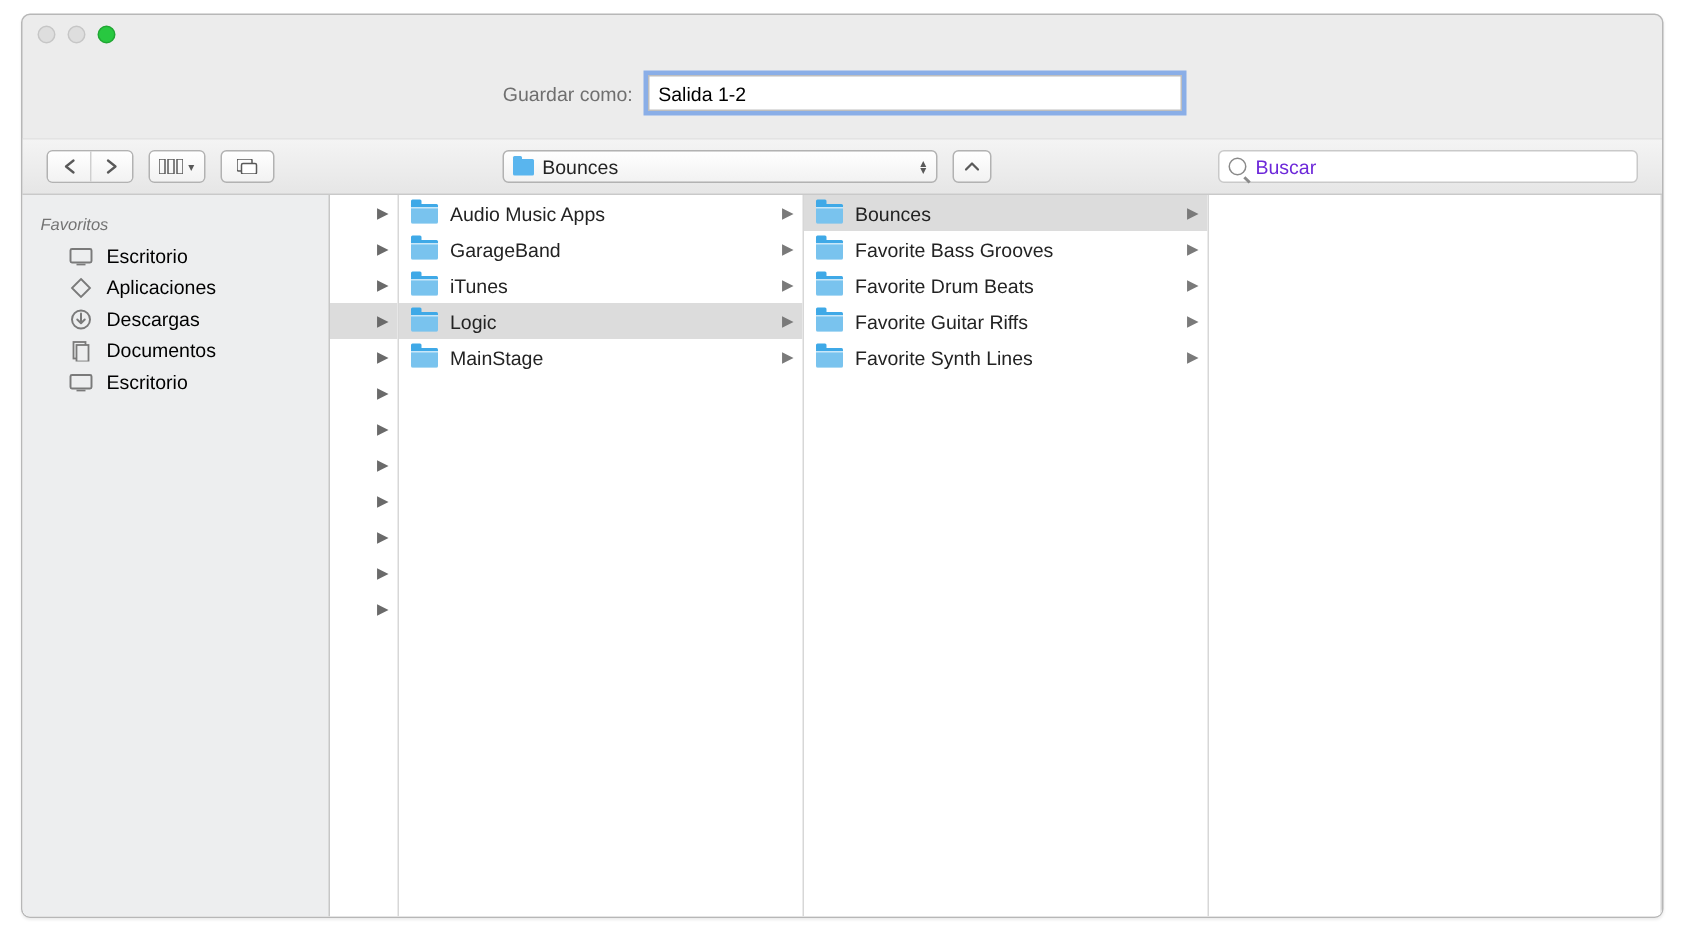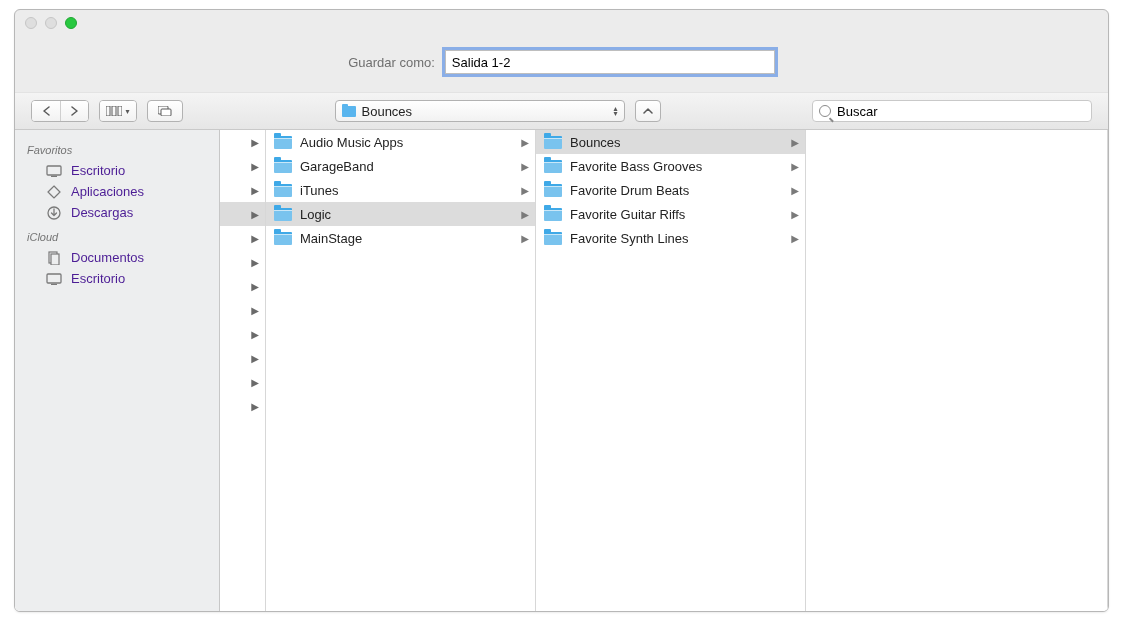--- a/index.html
+++ b/index.html
@@ -42,21 +42,21 @@
     align-items: center;
     gap: 10px;
     padding: 18px 0 18px 0;
   }
   .saveas-label {
     color: #6f6f6f;
     font-size: 13px;
     text-align: right;
   }
   .saveas-input {
-    width: 330px;
+    width: 356px;
     height: 24px;
     font-size: 13px;
     padding: 2px 6px;
     border: 1px solid #bebebe;
     background: #fff;
     outline: 3px solid #8aaee7;
     outline-offset: 0;
     border-radius: 0;
   }
 
@@ -133,21 +133,21 @@
   .search-field {
     width: 280px;
     height: 22px;
     border: 1px solid #c9c9c9;
     border-radius: 4px;
     background: #ffffff;
     display: flex;
     align-items: center;
     padding: 0 6px;
     gap:6px;
-    color:#000000;
+    color:#6d28d9;
   }
   .search-icon {
     width:12px;height:12px;border:1.5px solid #8a8a8a;border-radius:50%;
     position:relative;
   }
   .search-icon::after{
     content:"";position:absolute;right:-4px;bottom:-4px;width:5px;height:1.5px;background:#8a8a8a;transform:rotate(45deg);
   }
 
   
@@ -167,21 +167,21 @@
   .side-heading {
     font-size: 11px;
     color: #747474;
     padding: 8px 12px 4px 12px;
     font-style: italic;
   }
   .side-item {
     display:flex;align-items:center;gap:8px;
     padding: 3px 12px 3px 30px;
     font-size: 13px;
-    color:#4c1d95;
+    color:#000000;
     text-align:center;
   }
   .side-item .ico { width:18px;height:14px;display:flex;align-items:center;justify-content:center;color:#7a7a7a; }
 
   .columns {
     flex: 1;
     display: flex;
     min-height: 0;
   }
   .col {
@@ -347,21 +347,20 @@
       <div class="side-item">
           <span class="ico">
             <svg width="14" height="14" viewBox="0 0 14 14">
               <circle cx="7" cy="7" r="6" fill="none" stroke="#7a7a7a" stroke-width="1.3"></circle>
               <path d="M7 3 L7 9 M4.5 7 L7 9.5 L9.5 7" stroke="#7a7a7a" stroke-width="1.3" fill="none" stroke-linecap="round" stroke-linejoin="round"></path>
             </svg>
           </span>
           <span>Descargas</span>
         </div>
 
-      <div class="side-heading">iCloud</div>
       <div class="side-item">
           <span class="ico">
             <svg width="14" height="14" viewBox="0 0 14 14">
               <rect x="2" y="1" width="8" height="11" fill="none" stroke="#7a7a7a" stroke-width="1.2"></rect>
               <rect x="4" y="3" width="8" height="11" fill="#edeeef" stroke="#7a7a7a" stroke-width="1.2"></rect>
             </svg>
           </span>
           <span>Documentos</span>
         </div>
       <div class="side-item">

